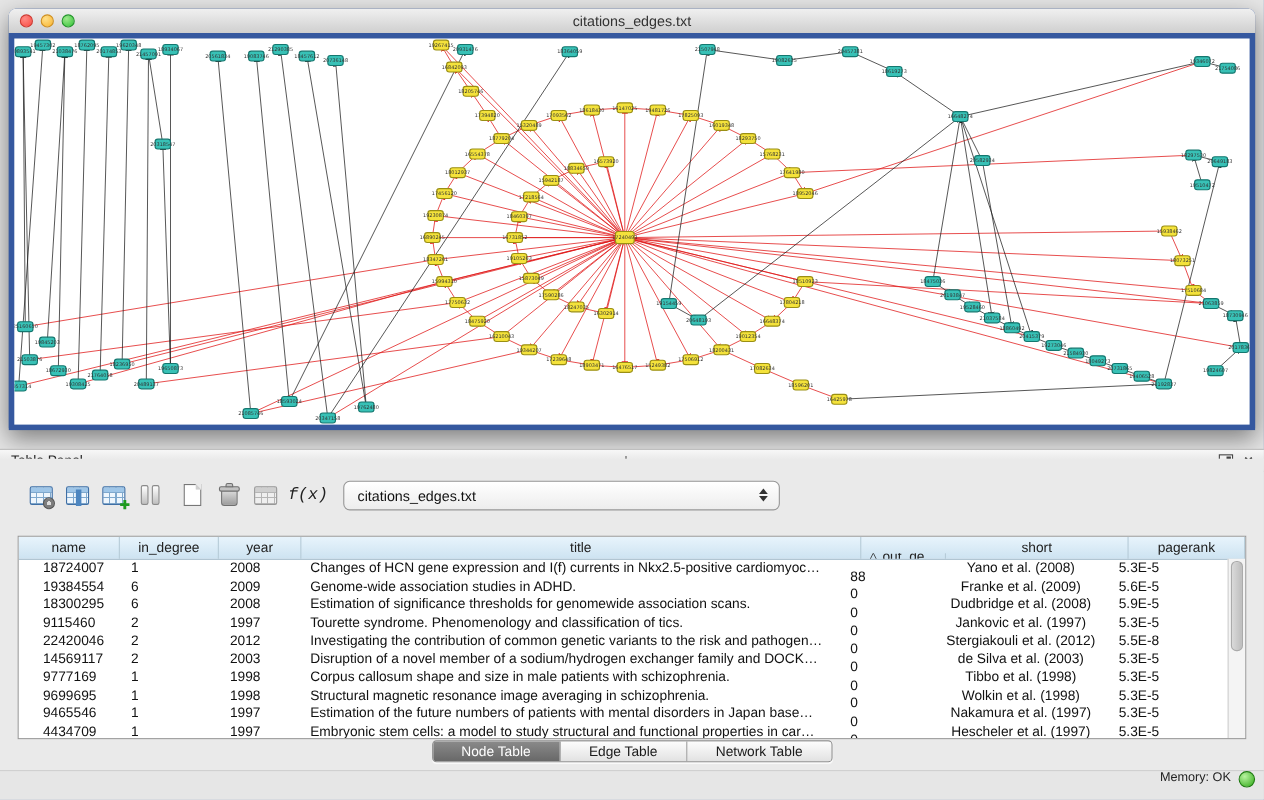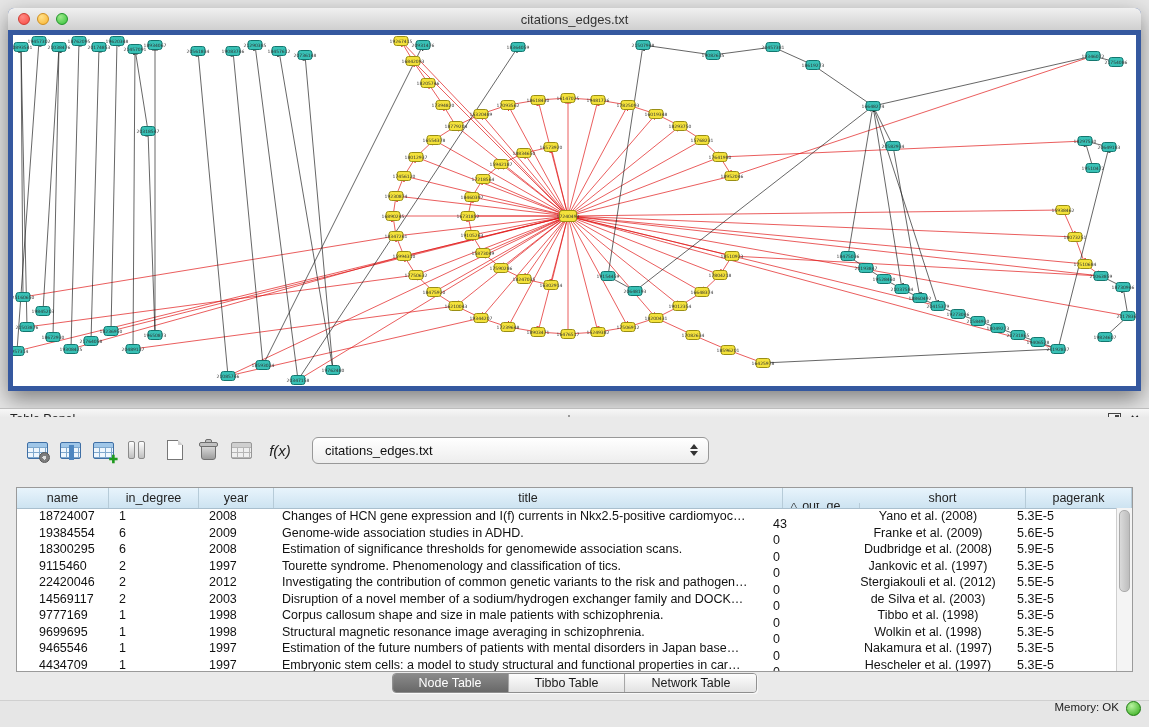--- a/index.html
+++ b/index.html
@@ -63,21 +63,21 @@
   .bar{width:5px;height:16px;background:linear-gradient(#ffffff,#bfbfbf);border:1px solid #8a8a8a;border-radius:2px;}
   .doc{width:14px;height:18px;background:#fff;border:1px solid #777;position:relative;}
   .doc::after{content:"";position:absolute;right:-1px;top:-1px;width:0;height:0;
               border-left:5px solid #cfcfcf;border-top:5px solid #eaeaea;}
   .trash{width:13px;height:13px;background:linear-gradient(#dcdcdc,#9c9c9c);border:1px solid #6f6f6f;
          border-radius:0 0 3px 3px;position:relative;margin-top:4px;}
   .trash::before{content:"";position:absolute;top:-4px;left:-3px;right:-3px;height:3px;
                  background:#c2c2c2;border:1px solid #6f6f6f;border-radius:2px;}
   .trash::after{content:"";position:absolute;top:-7px;left:3px;width:5px;height:2px;
                 background:#c2c2c2;border:1px solid #6f6f6f;border-radius:2px 2px 0 0;}
-  .fx{font-family:Liberation Sans, sans-serif;font-style:italic;font-size:15px;color:#222;}
+  .fx{font-family:Liberation Mono, monospace;font-style:italic;font-size:15px;color:#222;}
   .combo{margin-left:12px;width:395px;height:25px;border:1px solid #989898;border-radius:6px;
          background:linear-gradient(#ffffff,#ededed);display:flex;align-items:center;box-shadow:inset 0 1px 0 #fff;}
   .combo-label{font-size:13px;color:#111;padding-left:12px;flex:1;}
   .combo-arrows{width:20px;display:flex;flex-direction:column;align-items:center;gap:2px;padding-right:4px;}
   .tri-up{width:0;height:0;border-left:4px solid transparent;border-right:4px solid transparent;border-bottom:5px solid #333;}
   .tri-dn{width:0;height:0;border-left:4px solid transparent;border-right:4px solid transparent;border-top:5px solid #333;}
 
   
   .table-wrap{position:absolute;left:16px;right:16px;top:70px;height:185px;background:#fff;
               border:1px solid #9a9a9a;box-sizing:border-box;overflow:hidden;}
@@ -601,21 +601,21 @@
       <div class="th c4">△ out_de…</div>
       <div class="th c5">short</div>
       <div class="th c6">pagerank</div>
     </div>
     <div class="tbody">
         <div class="tr">
           <div class="td c0">18724007</div>
           <div class="td c1">1</div>
           <div class="td c2">2008</div>
           <div class="td c3">Changes of HCN gene expression and I(f) currents in Nkx2.5-positive cardiomyoc…</div>
-          <div class="td c4">43</div>
+          <div class="td c4">88</div>
           <div class="td c5">Yano et al. (2008)</div>
           <div class="td c6">5.3E-5</div>
         </div>
         <div class="tr">
           <div class="td c0">19384554</div>
           <div class="td c1">6</div>
           <div class="td c2">2009</div>
           <div class="td c3">Genome-wide association studies in ADHD.</div>
           <div class="td c4">0</div>
           <div class="td c5">Franke et al. (2009)</div>
@@ -639,21 +639,21 @@
           <div class="td c5">Jankovic et al. (1997)</div>
           <div class="td c6">5.3E-5</div>
         </div>
         <div class="tr">
           <div class="td c0">22420046</div>
           <div class="td c1">2</div>
           <div class="td c2">2012</div>
           <div class="td c3">Investigating the contribution of common genetic variants to the risk and pathogen…</div>
           <div class="td c4">0</div>
           <div class="td c5">Stergiakouli et al. (2012)</div>
-          <div class="td c6">5.5E-5</div>
+          <div class="td c6">5.5E-8</div>
         </div>
         <div class="tr">
           <div class="td c0">14569117</div>
           <div class="td c1">2</div>
           <div class="td c2">2003</div>
           <div class="td c3">Disruption of a novel member of a sodium/hydrogen exchanger family and DOCK…</div>
           <div class="td c4">0</div>
           <div class="td c5">de Silva et al. (2003)</div>
           <div class="td c6">5.3E-5</div>
         </div>
@@ -694,21 +694,21 @@
           <div class="td c6">5.3E-5</div>
         </div>
       </div>
     <div class="vscroll">
       <div class="vthumb"></div>
     </div>
   </div>
 
   <div class="tabs">
     <div class="seg active">Node Table</div>
-    <div class="seg">Tibbo Table</div>
+    <div class="seg">Edge Table</div>
     <div class="seg">Network Table</div>
   </div>
 </div>
 
 <div class="statusbar">
   <span class="mem-label">Memory: OK</span>
   <div class="mem-light"></div>
 </div>
 
 </body></html>

